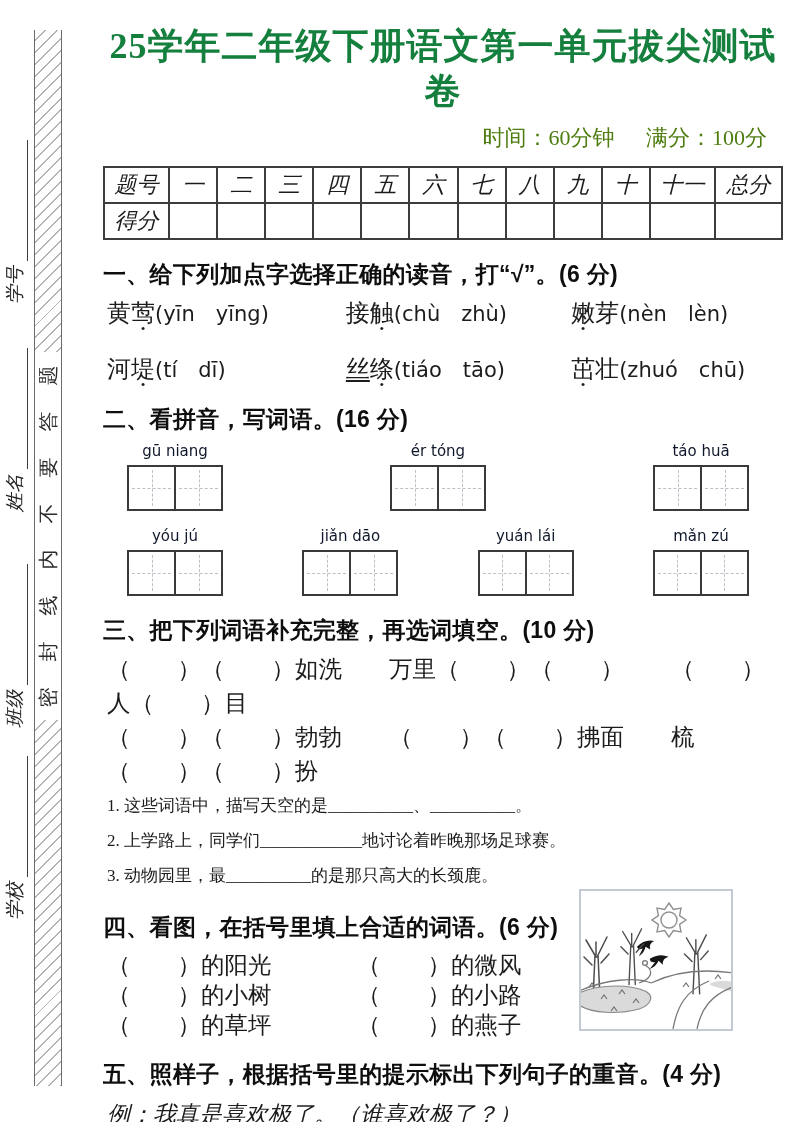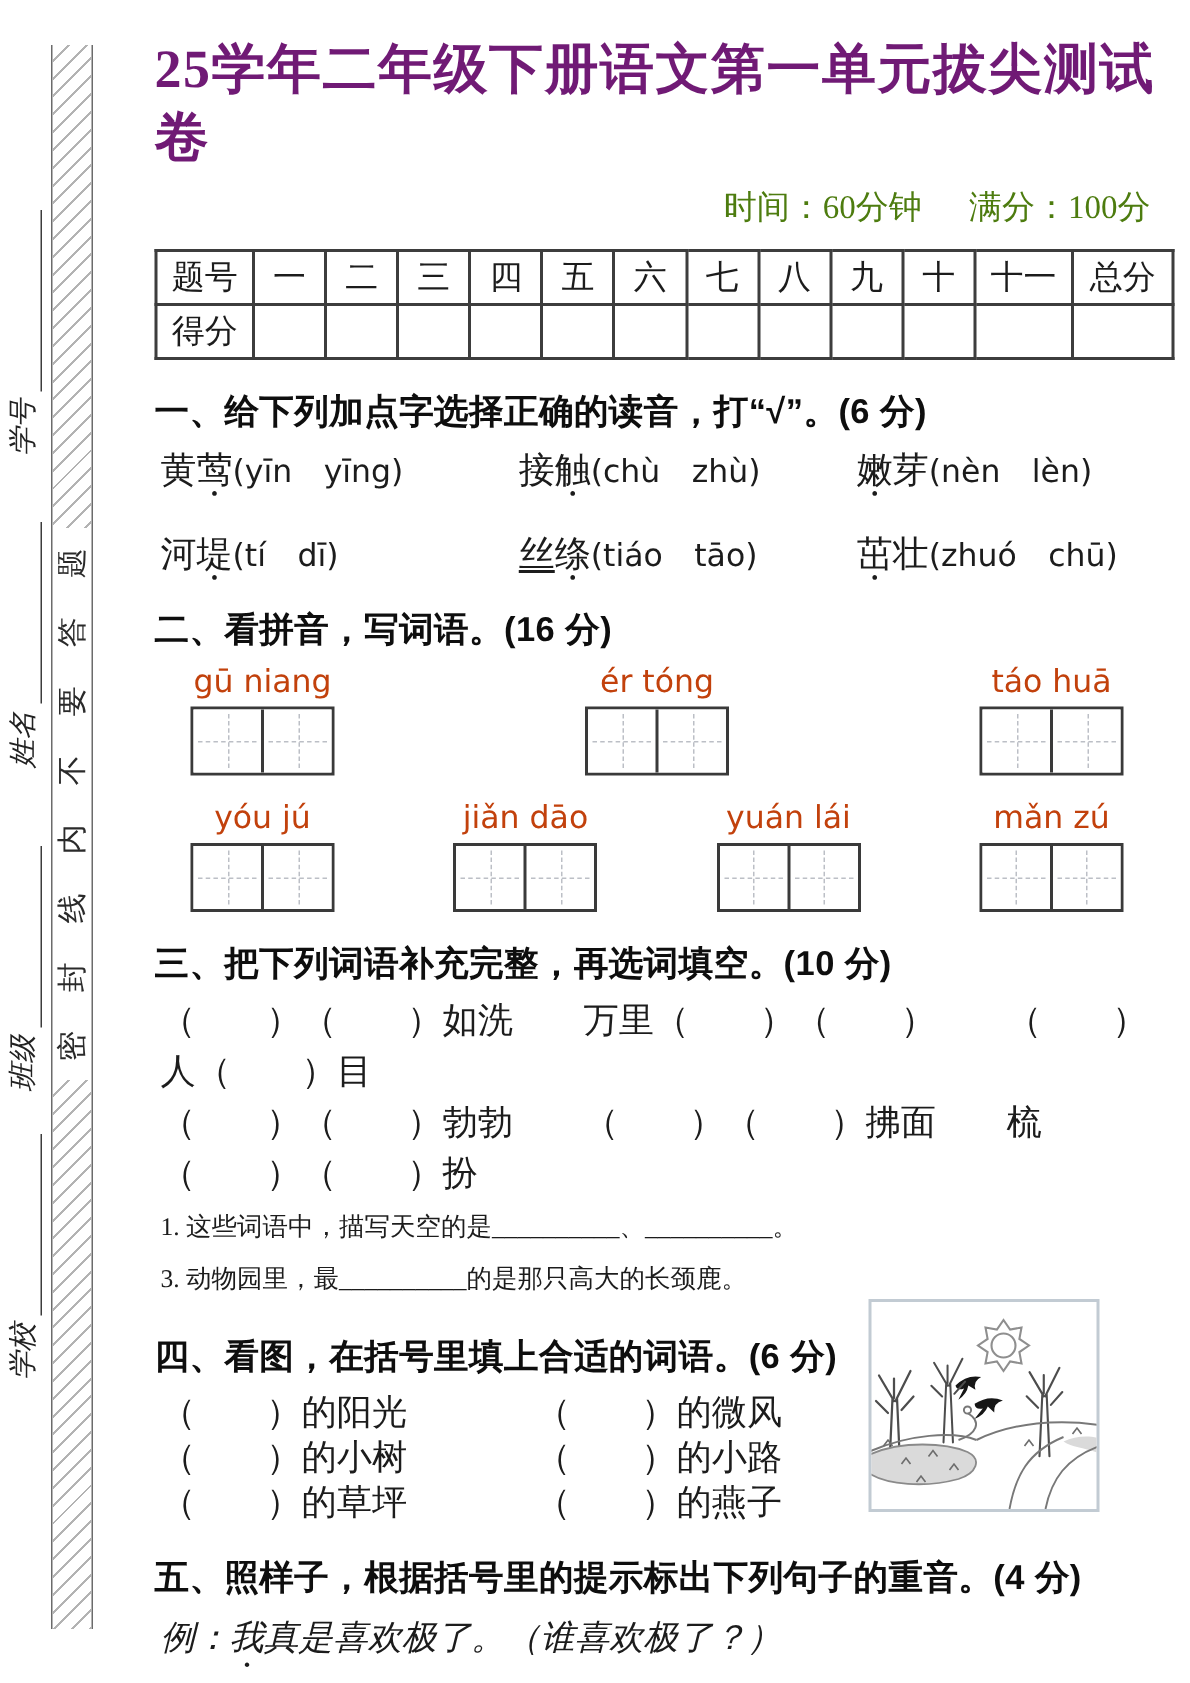--- a/index.html
+++ b/index.html
@@ -23,26 +23,26 @@
   .seal-char span{display:block;transform:rotate(-90deg);font-size:20px;color:#2a2a2a;}
   .side-label{
     position:absolute;left:16px;width:164px;height:24px;margin-left:-82px;margin-top:-12px;
     transform:rotate(-90deg);display:flex;align-items:flex-end;gap:5px;
     font-style:italic;font-size:19px;color:#222;white-space:nowrap;
   }
   .side-line{flex:1;border-bottom:1.3px solid #3c3c3c;height:1.05em;}
   
   .main{margin-left:95px;padding:24px 10px 0 8px;box-sizing:border-box;width:698px;}
   .title{
-    margin:0;text-align:left;font-size:36px;font-weight:800;letter-spacing:1px;
-    font-family:"Liberation Serif","DejaVu Serif",serif;color:#701a75;line-height:1.25;
+    margin:0;text-align:center;font-size:36px;font-weight:800;letter-spacing:1px;
+    font-family:"Liberation Serif","DejaVu Serif",serif;color:#15803d;line-height:1.25;
   }
   .meta{margin-top:9px;text-align:right;padding-right:16px;font-size:22px;color:#4d7c0f;}
   .meta span{margin-left:26px;}
-  table.score{border-collapse:collapse;table-layout:fixed;width:100%;margin-top:13px;}
+  table.score{border-collapse:collapse;table-layout:fixed;width:100%;margin-top:13px;font-style:italic;}
   table.score td{
     border:2px solid #3d3d3d;height:34px;text-align:center;vertical-align:middle;
     font-size:22px;padding:0;
   }
   td.c-first{width:9.3%;}td.c-eleven{width:9.3%;}td.c-total{width:9.6%;}
   td.c-label{text-align:center;}
   h2.sec{
     font-family:"Liberation Sans","DejaVu Sans",sans-serif;font-weight:700;
     font-size:23px;margin:20px 0 8px 0;color:#0e0e0e;letter-spacing:0.3px;line-height:1.25;
   }
@@ -50,21 +50,21 @@
   .s1-grid{display:grid;grid-template-columns:1.06fr 1fr 0.94fr;row-gap:24px;font-size:24px;margin-left:4px;}
   .s1-item{white-space:nowrap;}
   .py{font-family:"DejaVu Sans","Liberation Sans",sans-serif;font-size:21px;}
   .dc{position:relative;display:inline-block;}
   .dc::after{content:"•";position:absolute;left:50%;bottom:-0.52em;transform:translateX(-50%);font-size:0.55em;line-height:1;}
   .uc{text-decoration:underline;text-underline-offset:3px;}
   
   .py-row{display:flex;justify-content:space-between;padding:0 34px 0 24px;margin-top:6px;}
   .py-row + .py-row{margin-top:16px;}
   .py-group{display:flex;flex-direction:column;align-items:center;}
-  .py-label{font-family:"DejaVu Sans","Liberation Sans",sans-serif;font-size:21px;margin-bottom:5px;color:#c2410c;}
+  .py-label{font-family:"DejaVu Sans","Liberation Sans",sans-serif;font-size:15px;margin-bottom:5px;color:#0f172a;}
   .tian{display:flex;border:2px solid #3a3a3a;}
   .tian-cell{width:45px;height:42px;position:relative;background:#fff;}
   .tian-cell + .tian-cell{border-left:2px solid #3a3a3a;}
   .tian-cell::before{content:"";position:absolute;left:3px;right:3px;top:50%;border-top:1.4px dashed #bcbfc6;}
   .tian-cell::after{content:"";position:absolute;top:3px;bottom:3px;left:50%;border-left:1.4px dashed #bcbfc6;}
   
   .s3-line{font-size:23.5px;line-height:34px;white-space:pre-wrap;margin-left:4px;font-family:Liberation Serif, serif;}
   .s3-q{font-size:17px;line-height:35px;margin-left:4px;}
   
   .sec4{position:relative;}
@@ -236,20 +236,21 @@
           <div class="tian-cell"></div>
           <div class="tian-cell"></div>
         </div>
     </div>
   </div>
 
   <h2 class="sec">三、把下列词语补充完整，再选词填空。(10 分)</h2>
   <div class="s3-line">（　　）（　　）如洗　　万里（　　）（　　）　　（　　）人（　　）目</div>
   <div class="s3-line">（　　）（　　）勃勃　　（　　）（　　）拂面　　梳（　　）（　　）扮</div>
   <div class="s3-q">1. 这些词语中，描写天空的是__________、__________。</div>
+  <div class="s3-q">2. 上学路上，同学们____________地讨论着昨晚那场足球赛。</div>
   <div class="s3-q">3. 动物园里，最__________的是那只高大的长颈鹿。</div>
 
   <div class="sec4">
     <div class="pic-box">
       <svg width="150" height="138" viewBox="0 0 150 138" xmlns="http://www.w3.org/2000/svg">
         <g transform="translate(88,29)" stroke="#8f8f8f" stroke-width="1.4" fill="none">
           <path d="M17,0 L10.6,4.4 L12,12 L4.4,10.6 L0,17 L-4.4,10.6 L-12,12 L-10.6,4.4 L-17,0 L-10.6,-4.4 L-12,-12 L-4.4,-10.6 L0,-17 L4.4,-10.6 L12,-12 L10.6,-4.4 Z"></path>
           <circle cx="0" cy="0" r="8"></circle>
         </g>
         <g fill="#161616">

